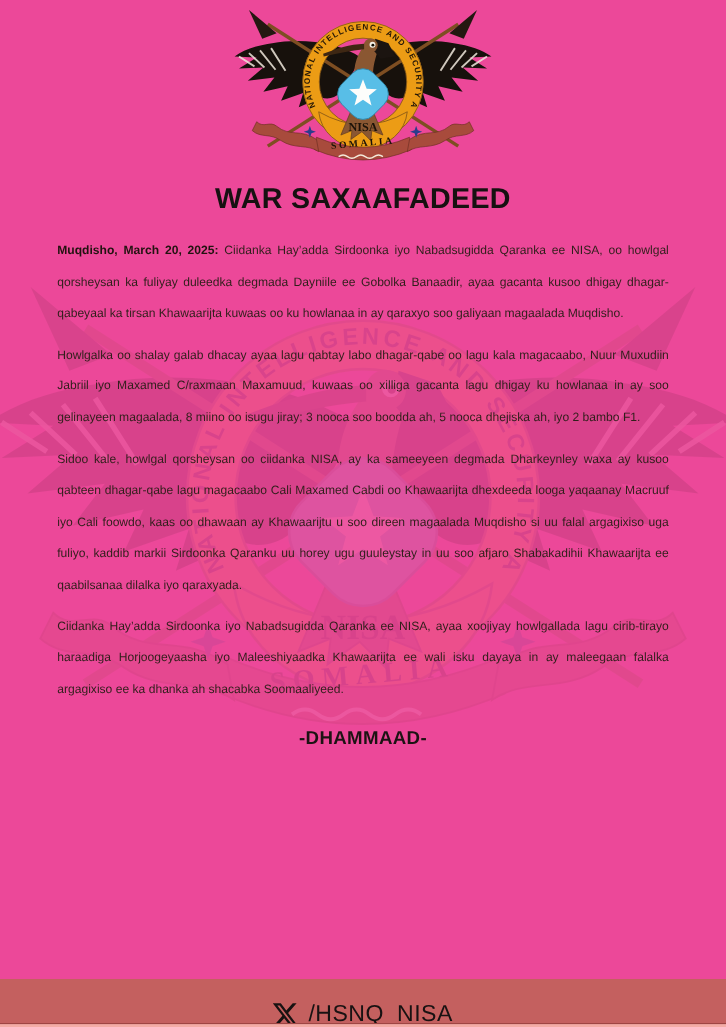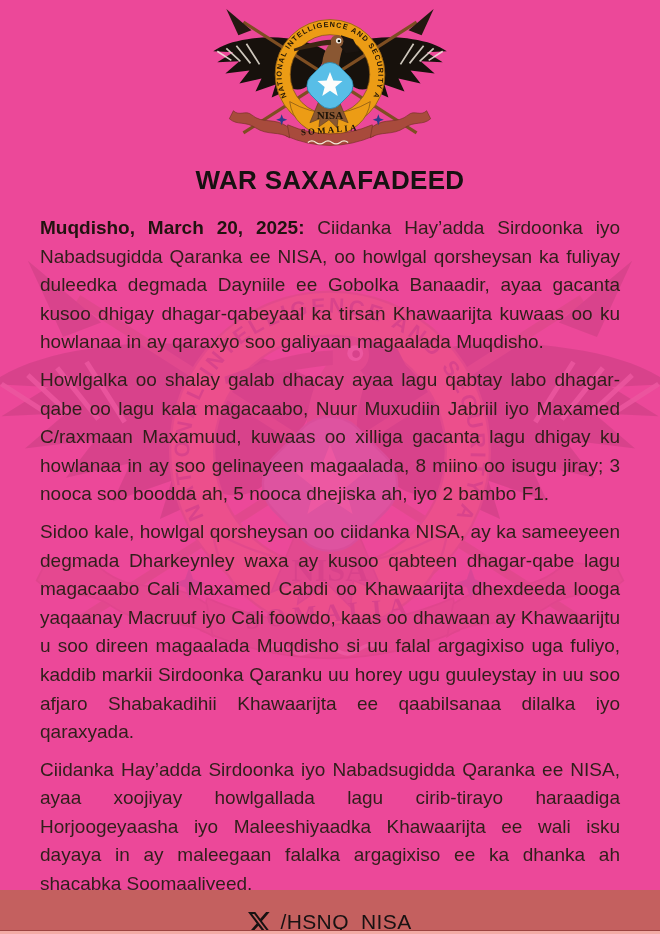--- a/index.html
+++ b/index.html
@@ -17,22 +17,22 @@
     display:block;margin:6px auto 0;width:242px;height:151px;
     position:relative;z-index:1;
   }
   .title{
     position:relative;z-index:1;
     margin:8px 0 0;text-align:center;
     font-size:26px;font-weight:bold;letter-spacing:0.3px;color:#171111;
   }
   .content{position:relative;z-index:1;padding:18px 40px 0;}
   .content p{
-    margin:0 0 9px;text-align:justify;
-    font-size:19px;line-height:28.6px;color:#301F1B;
+    margin:0 12px 9px;text-align:justify;
+    font-size:11px;line-height:28.6px;color:#301F1B;
   }
   .lead{font-weight:bold;color:#221310;}
   .end-mark{
     position:relative;z-index:1;
     margin-top:20px;text-align:center;
     font-weight:bold;font-size:17px;letter-spacing:0.3px;color:#1C1313;
   }
   .footer{
     position:absolute;left:0;bottom:0;width:100%;height:44px;
     background:#C4605F;z-index:2;

